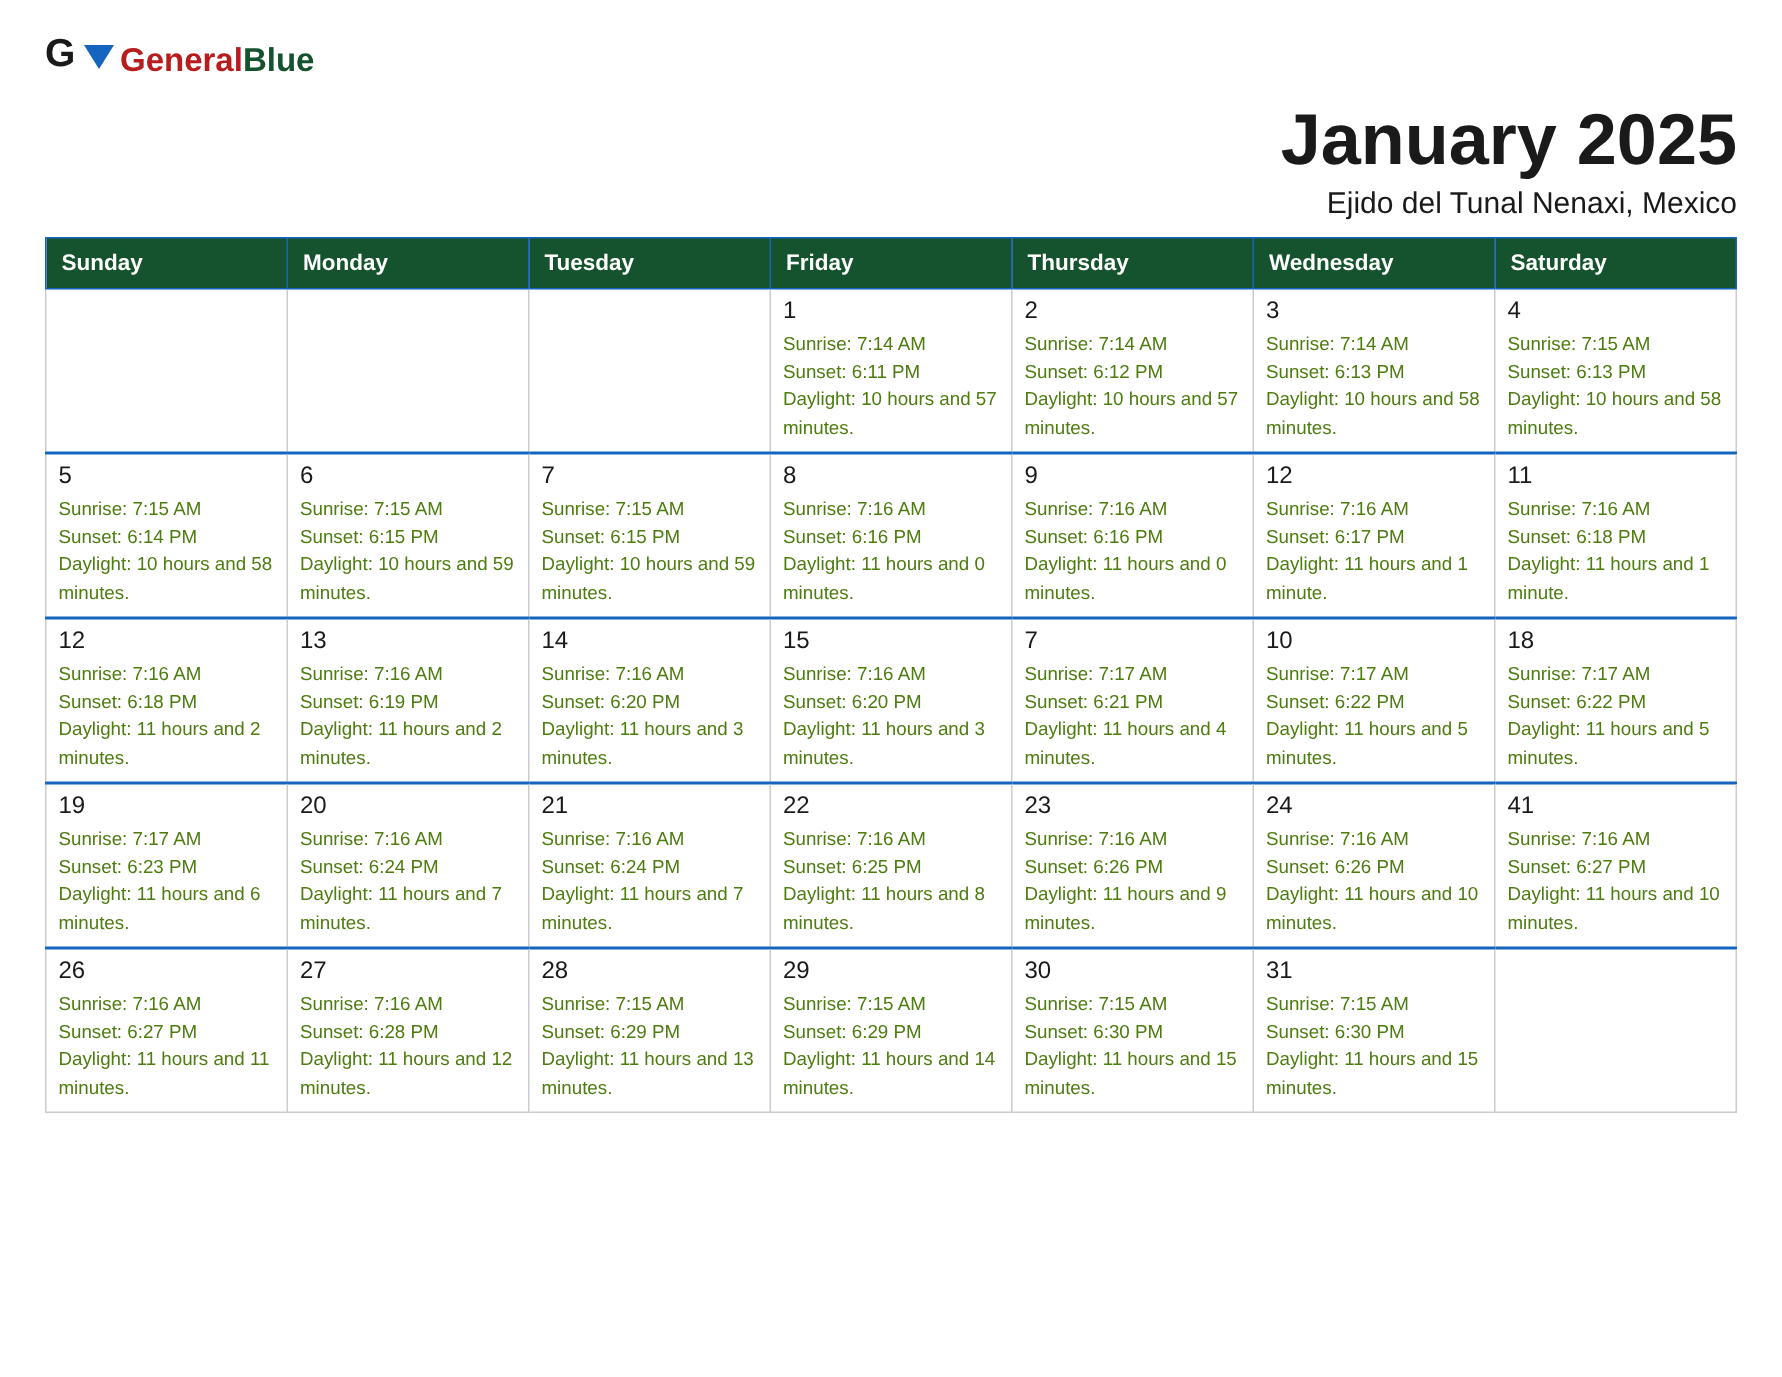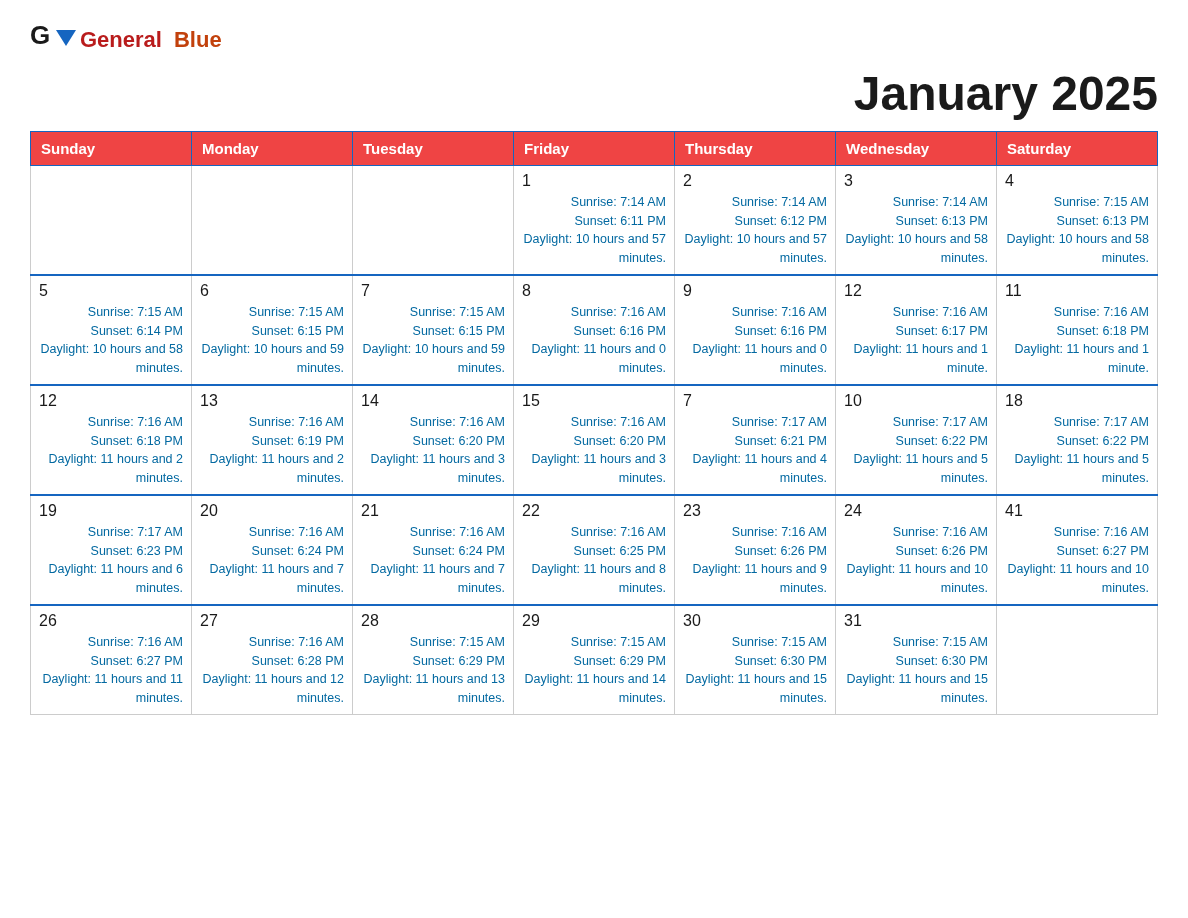--- a/index.html
+++ b/index.html
@@ -37,21 +37,21 @@
       font-size: 20px;
       color: #1a1a1a;
       margin-top: 4px;
     }
     .calendar {
       width: 100%;
       border-collapse: collapse;
       margin-top: 10px;
     }
     .calendar th {
-      background-color: #ef4444;
+      background-color: #14532d;
       color: #fff;
       font-size: 15px;
       font-weight: bold;
       padding: 8px 10px;
       text-align: left;
       border: 1px solid #1565c0;
     }
     .calendar td {
       vertical-align: top;
       border: 1px solid #ccc;
@@ -66,43 +66,43 @@
     }
     .day-number {
       font-size: 16px;
       font-weight: normal;
       color: #1a1a1a;
       display: block;
       margin-bottom: 3px;
     }
     .day-info {
       font-size: 12.5px;
-      color: #0369a1;
+      color: #4d7c0f;
       line-height: 1.5;
-      text-align: right;
     }
     .row-divider td {
       border-top: 2px solid #1565c0;
     }
   </style>
 </head>
 <body>
 
 <div class="header">
   <div class="logo">
   <svg width="50" height="40" viewBox="0 0 50 40">
     <text x="0" y="24" font-size="26" font-weight="bold" font-family="Arial,sans-serif" fill="#1a1a1a">G</text>
     <polygon points="26,10 46,10 36,26" fill="#1565c0"></polygon>
   </svg>
   <span style="font-size:22px;font-weight:bold;">
-    <span style="color:#b91c1c;">General</span><span style="color:#c2410c;margin-left:12px;">Blue</span>
+    <span style="color:#b91c1c;">General</span><span style="color:#14532d;">Blue</span>
   </span>
 </div>
   <div class="title-area">
     <div class="month-title">January 2025</div>
+    <div class="location-title">Ejido del Tunal Nenaxi, Mexico</div>
   </div>
 </div>
 
 <table class="calendar">
   <thead>
     <tr>
       <th>Sunday</th>
       <th>Monday</th>
       <th>Tuesday</th>
       <th>Friday</th>

